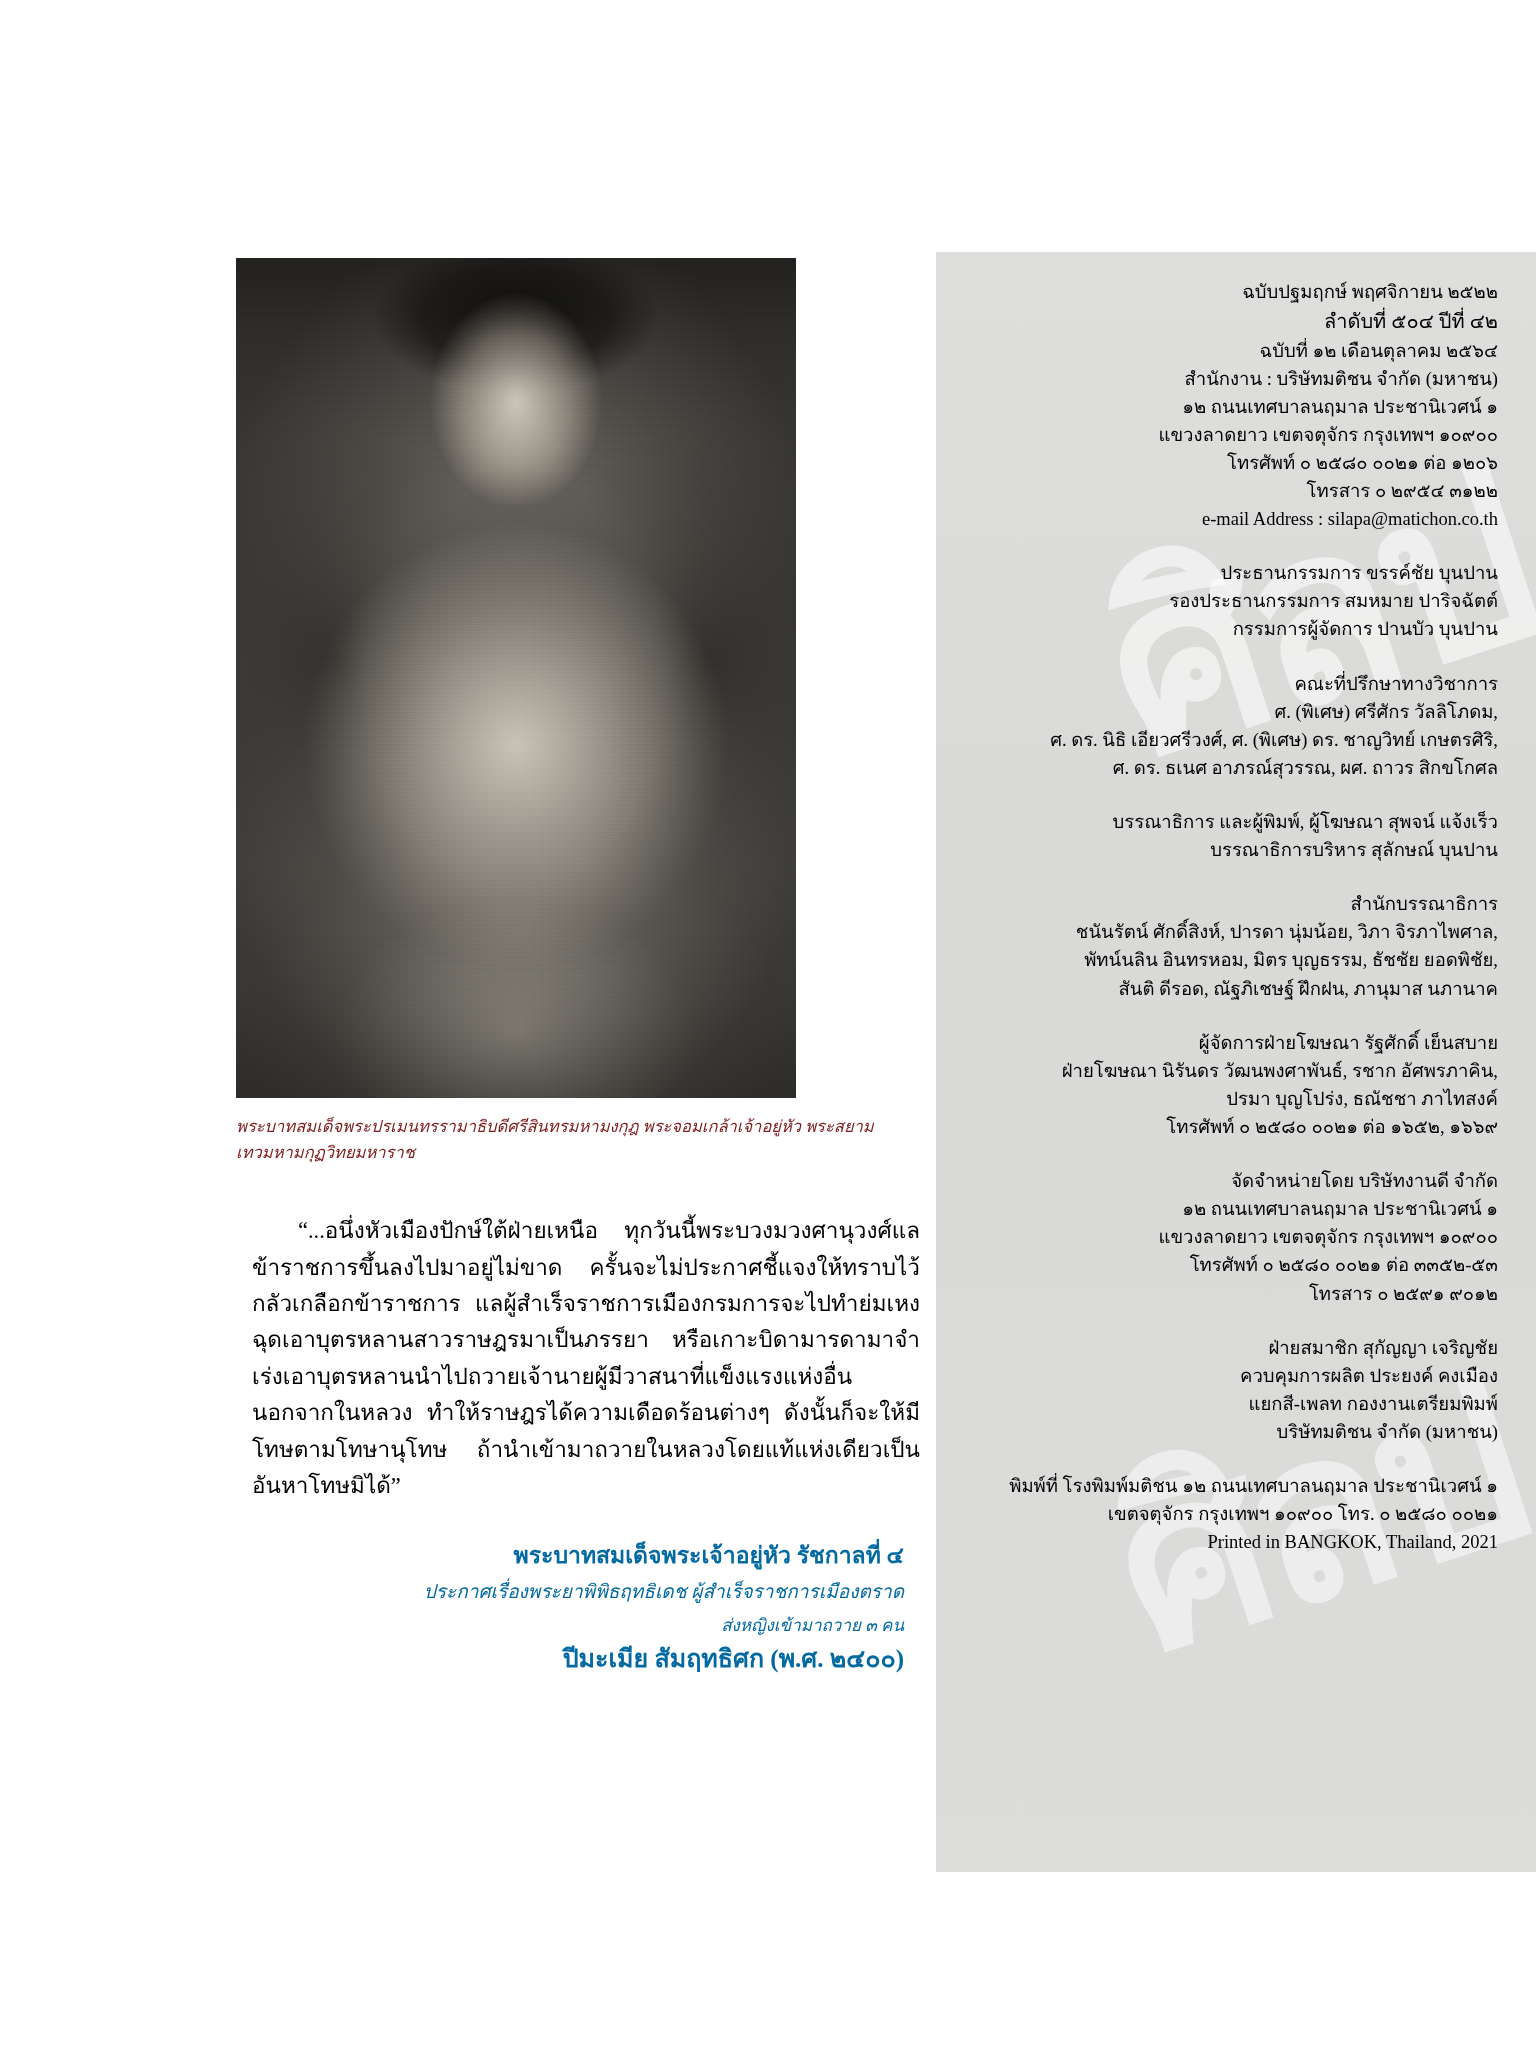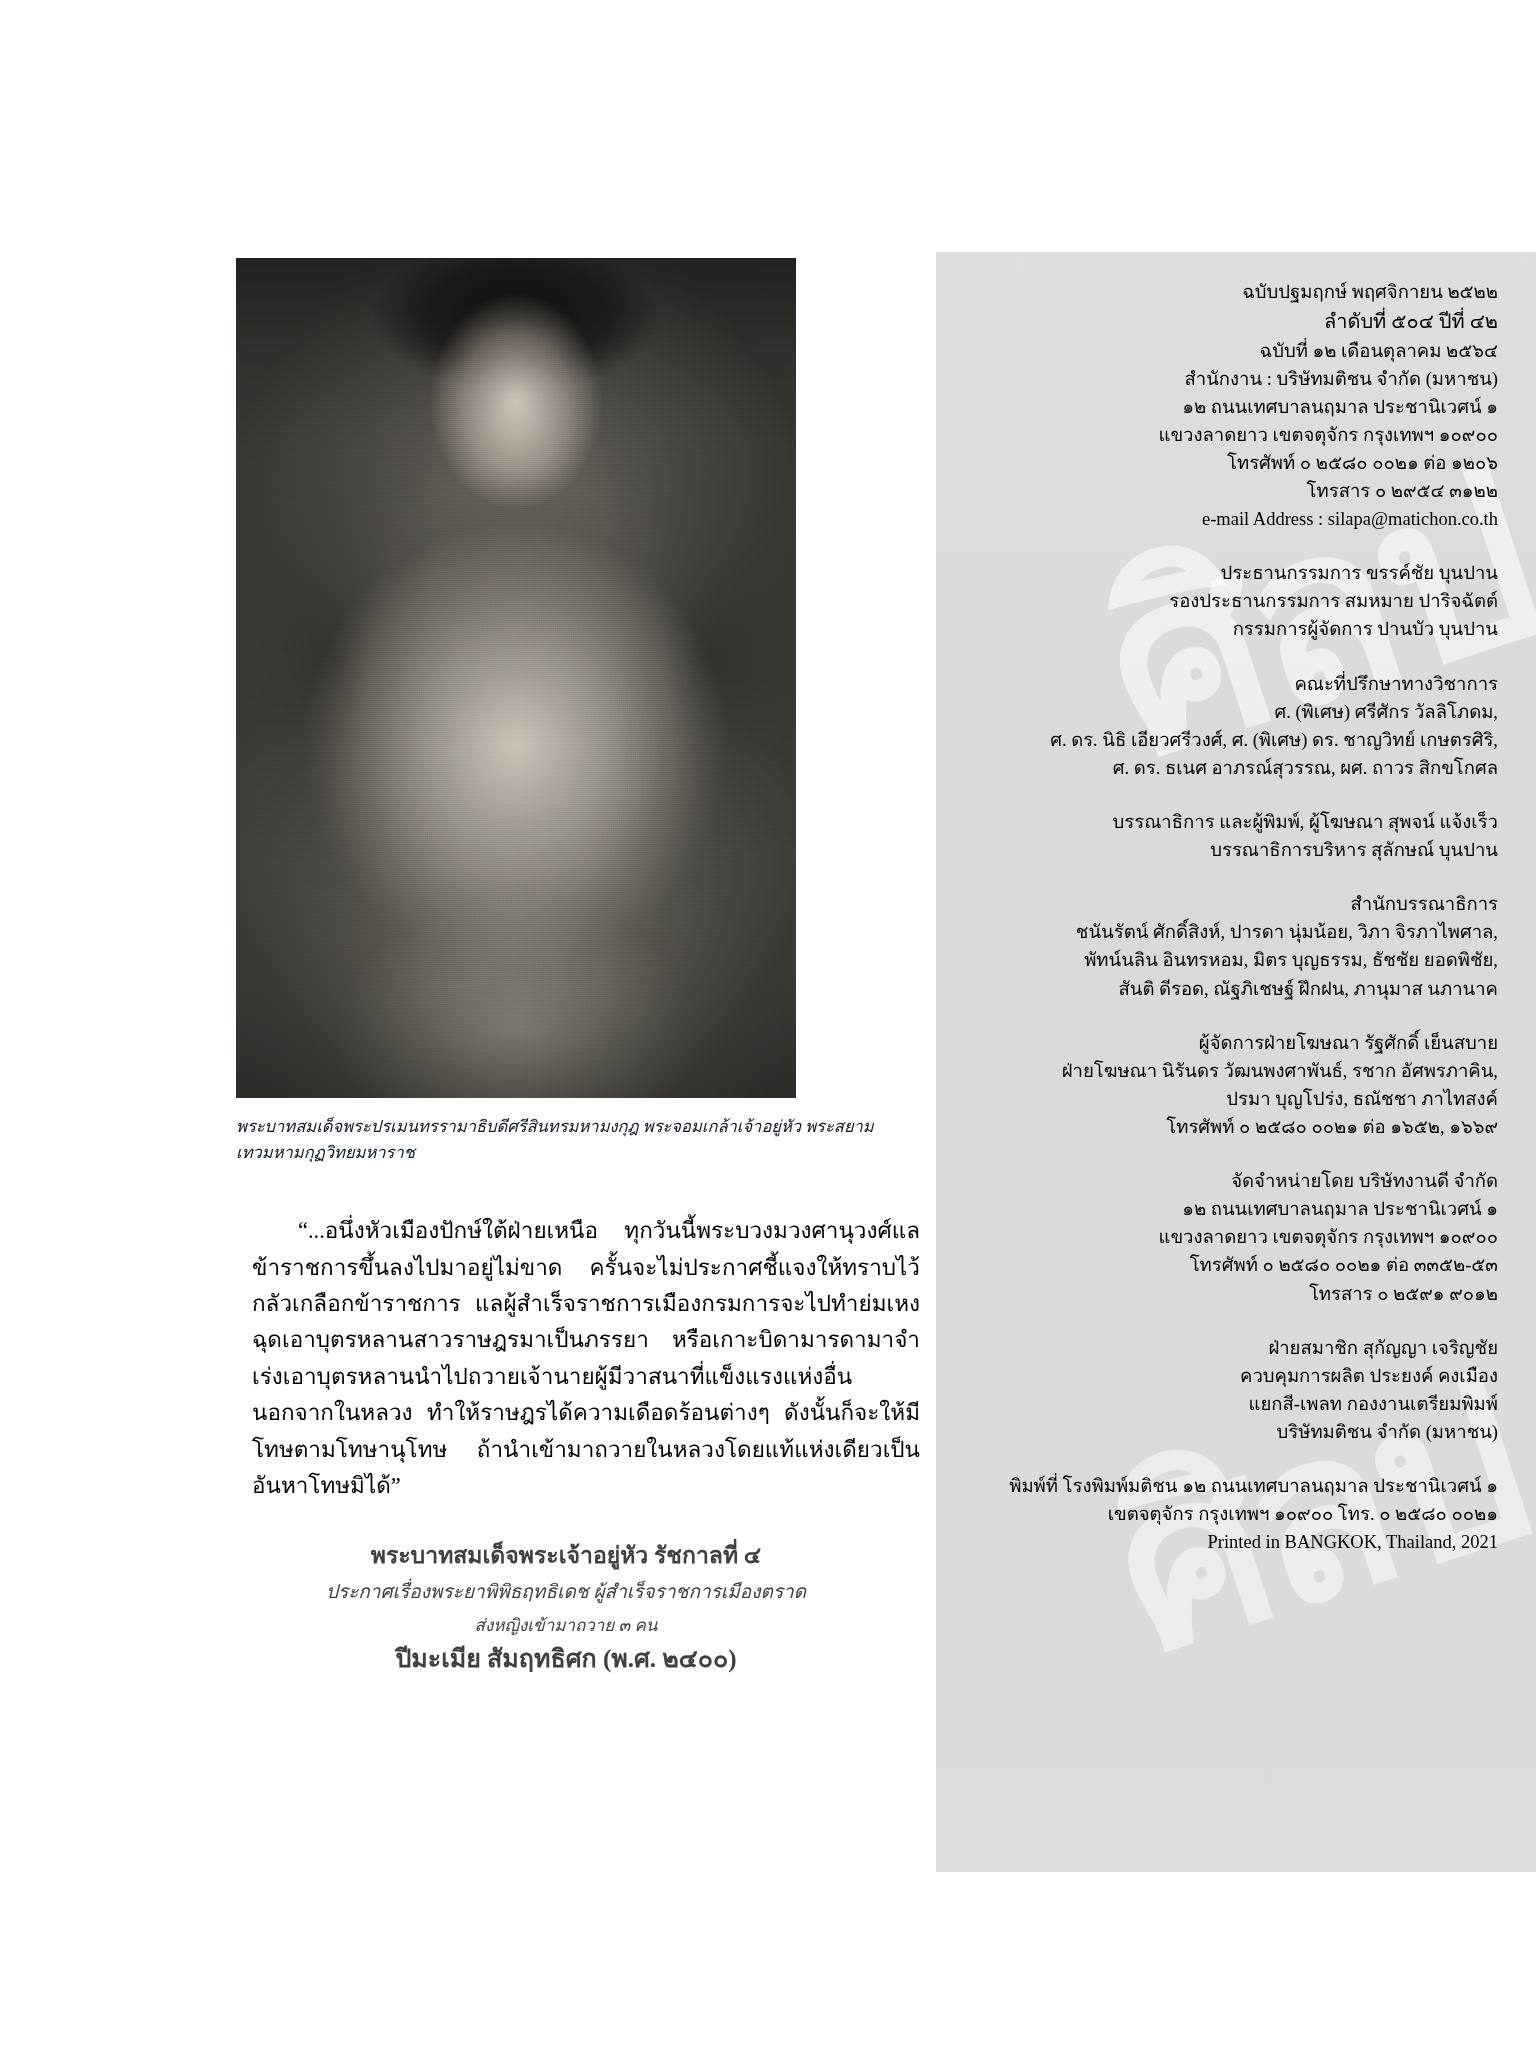--- a/index.html
+++ b/index.html
@@ -59,40 +59,40 @@
     background: radial-gradient(ellipse 330px 470px at 50% 50%, rgba(0,0,0,0) 45%, rgba(0,0,0,0.42) 100%);
   }
 
   #photo-caption {
     margin-top: 16px;
     margin-left: 8px;
     width: 660px;
     font-style: italic;
     font-size: 16.5px;
     line-height: 1.55;
-    color: #0f172a;
+    color: #7f1d1d;
     font-family: "Liberation Serif", "DejaVu Serif", serif;
   }
 
   #quote-block {
     margin-top: 48px;
     margin-left: 24px;
     width: 668px;
     font-size: 22.5px;
     line-height: 1.62;
     color: #000;
     text-align: justify;
   }
   #quote-block .indent { display: inline-block; width: 46px; }
 
   #attribution {
     margin-top: 34px;
     width: 676px;
-    text-align: center;
-    color: #404040;
+    text-align: right;
+    color: #0369a1;
   }
   #attrib-name {
     font-size: 23px;
     font-weight: bold;
     line-height: 1.5;
   }
   #attrib-source {
     font-size: 19px;
     font-style: italic;
     line-height: 1.6;

